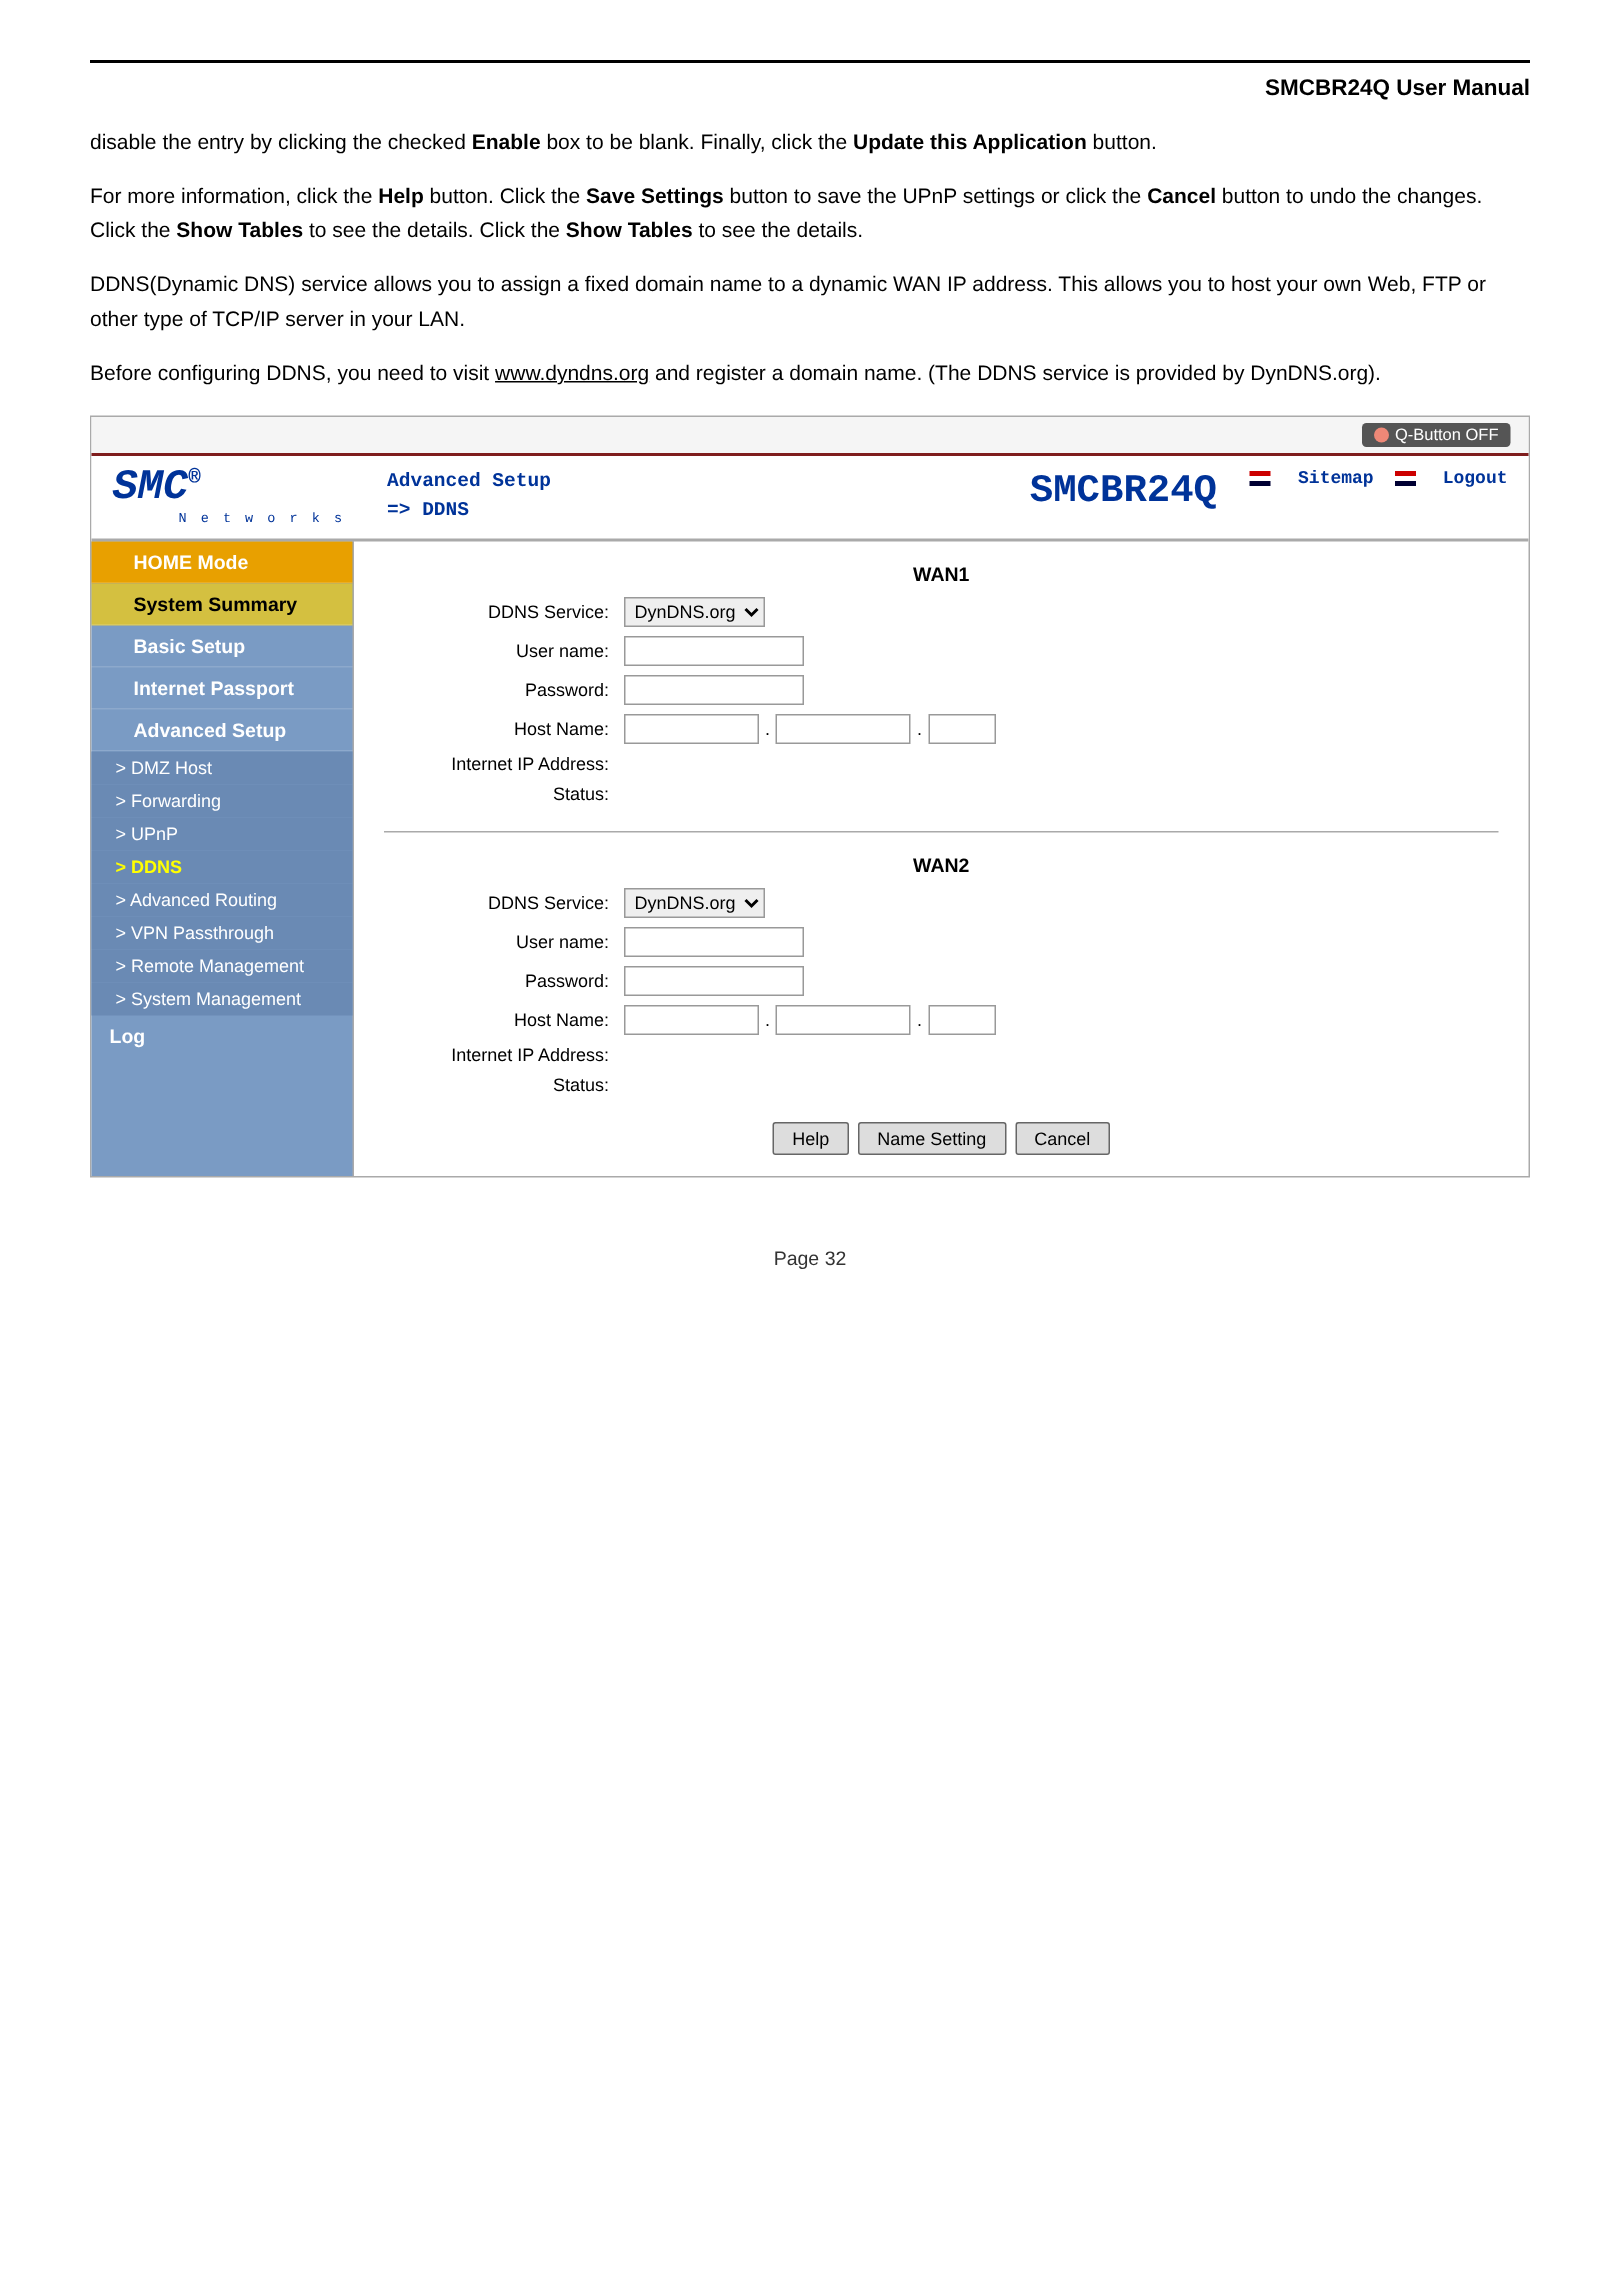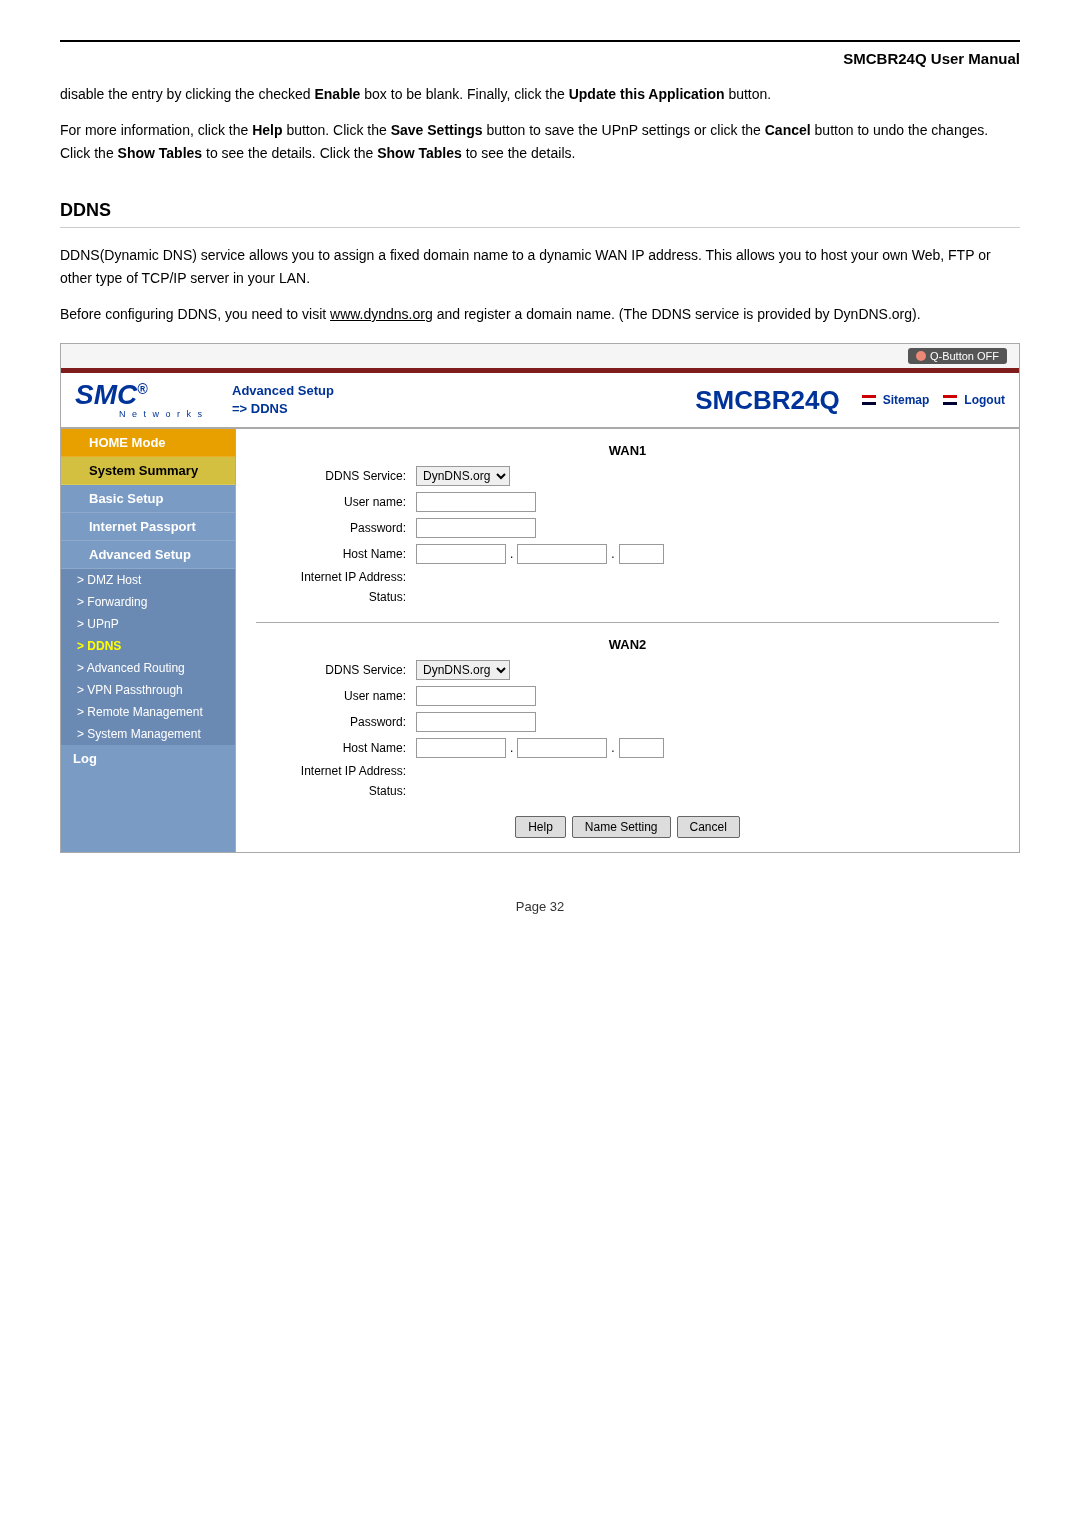--- a/index.html
+++ b/index.html
@@ -41,21 +41,21 @@
     a { color: #000; text-decoration: underline; }
 
     
     .router-panel {
       border: 1px solid #aaa;
       margin-top: 18px;
       background: #fff;
     }
     .router-topbar {
       background: #f5f5f5;
-      border-bottom: 5px solid #7f1d1d;
+      border-bottom: 2px solid #7f1d1d;
       display: flex;
       justify-content: flex-end;
       align-items: center;
       padding: 4px 12px;
       font-size: 12px;
     }
     .q-button-off {
       background: #555;
       color: #fff;
       font-size: 11px;
@@ -66,25 +66,26 @@
       gap: 4px;
     }
     .q-dot {
       width: 10px; height: 10px;
       background: #e87;
       border-radius: 50%;
       display: inline-block;
     }
     .router-header {
       display: flex;
-      align-items: center;
+      align-items: flex-start;
       background: #fff;
       border-bottom: 2px solid #aaa;
       padding: 8px 14px;
       gap: 0;
+      font-family: Liberation Mono, monospace;
     }
     .smc-logo {
       font-size: 28px;
       font-weight: 900;
       font-style: italic;
       color: #003399;
       line-height: 1;
     }
     .smc-reg { font-size: 14px; vertical-align: super; }
     .smc-networks {
@@ -110,21 +111,21 @@
       margin-right: 22px;
     }
     .header-links {
       display: flex;
       gap: 14px;
       font-size: 12px;
       color: #003399;
       font-weight: bold;
       align-items: center;
     }
-    .header-links span { display: flex; align-items: center; gap: 4px; }
+    .header-links span { display: flex; align-items: center; gap: 15px; }
     .router-body {
       display: flex;
     }
     
     .sidebar {
       width: 175px;
       min-width: 175px;
       background: #7a9bc4;
       padding: 0;
       border-right: 1px solid #aaa;
@@ -258,21 +259,20 @@
   <hr class="header-rule">
   <div class="page-header">SMCBR24Q User Manual</div>
 
   <div class="body-text">
     disable the entry by clicking the checked <b>Enable</b> box to be blank. Finally, click the <b>Update this Application</b> button.
   </div>
   <div class="body-text">
     For more information, click the <b>Help</b> button. Click the <b>Save Settings</b> button to save the UPnP settings or click the <b>Cancel</b> button to undo the changes. Click the <b>Show Tables</b> to see the details. Click the <b>Show Tables</b> to see the details.
   </div>
 
-  <div class="ddns-heading">DDNS</div>
 
   <div class="body-text">DDNS(Dynamic DNS) service allows you to assign a fixed domain name to a dynamic WAN IP address. This allows you to host your own Web, FTP or other type of TCP/IP server in your LAN.</div>
   <div class="body-text">
     <span>Before configuring DDNS, you need to visit </span><a href="#">www.dyndns.org</a><span> and register a domain name. (The DDNS service is provided by DynDNS.org).</span>
   </div>
 
   <div class="router-panel">
 
     <div class="router-topbar">
       <div class="q-button-off">

